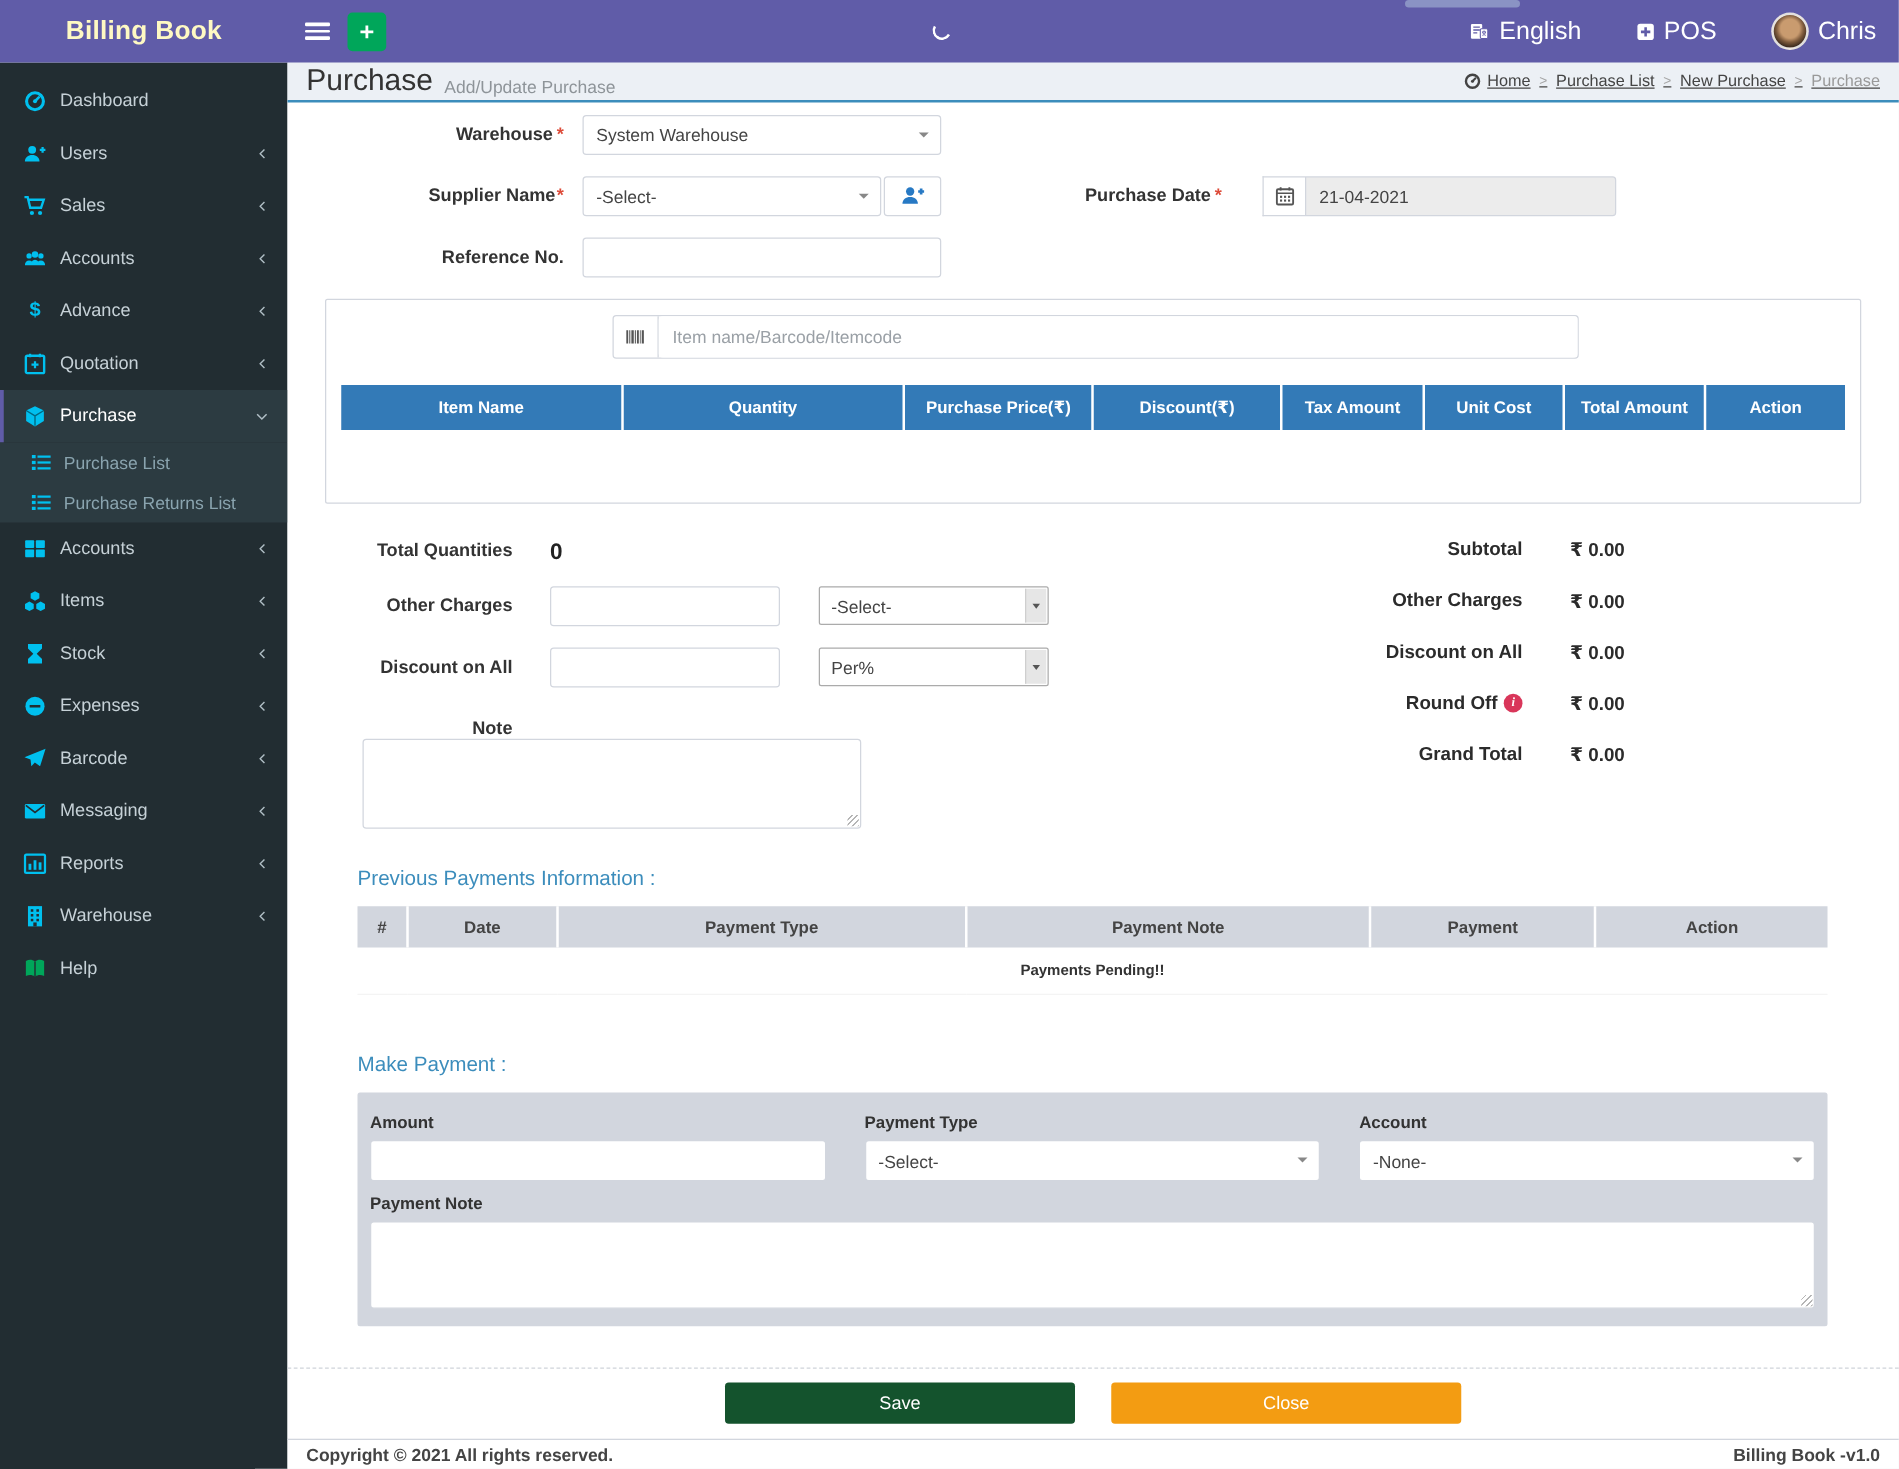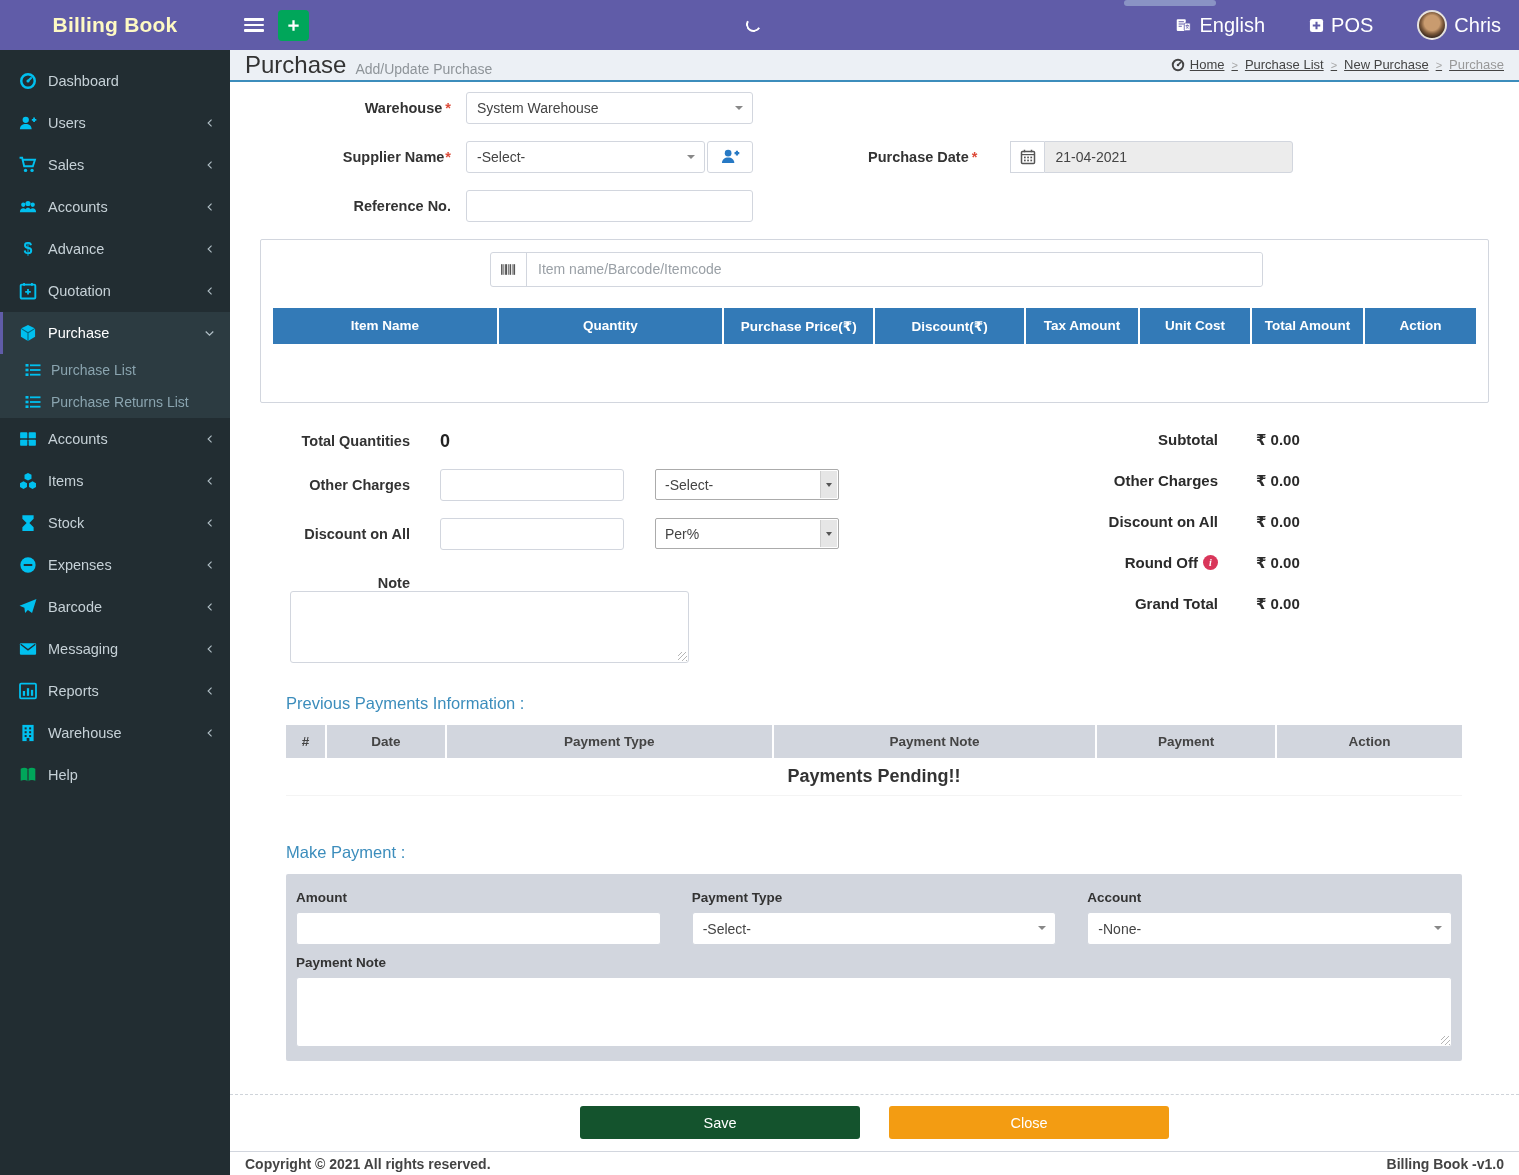--- a/index.html
+++ b/index.html
@@ -106,21 +106,21 @@
   .sval { width:105px; text-align:left; margin-left:38px; font-weight:bold; color:#2b2b2b; font-size:15px; }
   .info-ic { width:15px; height:15px; border-radius:50%; background:#d9365a; color:#fff; font-size:10px;
     font-weight:bold; display:inline-flex; align-items:center; justify-content:center; font-style:italic; font-family:"Liberation Serif",serif; }
 
   
   .sec-heading { color:#3c8dbc; font-size:16.5px; margin:0 57px 12px 56px; }
   table.pay { width:calc(100% - 113px); margin:0 57px 0 56px; border-collapse:collapse; }
   table.pay th { background:#d2d6de; color:#444; font-size:13.5px; font-weight:bold; height:33px;
     border-right:2px solid #fff; text-align:center; padding:0 4px; }
   table.pay th:last-child { border-right:none; }
-  table.pay td { height:38px; text-align:center; font-weight:bold; color:#333; font-size:18px; border-bottom:1px solid #f4f4f4; }
+  table.pay td { height:38px; text-align:center; font-weight:bold; color:#333; font-size:12px; border-bottom:1px solid #f4f4f4; }
 
   
   .mp-panel { background:#d2d6de; border-radius:2px; margin:0 57px 0 56px; padding:6px 10px 14px 10px; }
   .mp-grid { display:grid; grid-template-columns:1fr 1fr 1fr; column-gap:31px; }
   .mp-label { font-weight:bold; color:#333; font-size:13.5px; margin:10px 0 7px 0; }
   .mp-grid .field { height:33px; }
   .mp-note-ta { width:100%; height:70px; }
 
   
   .btn-sep { border-top:1px dashed #cfd4da; margin-top:33px; }

